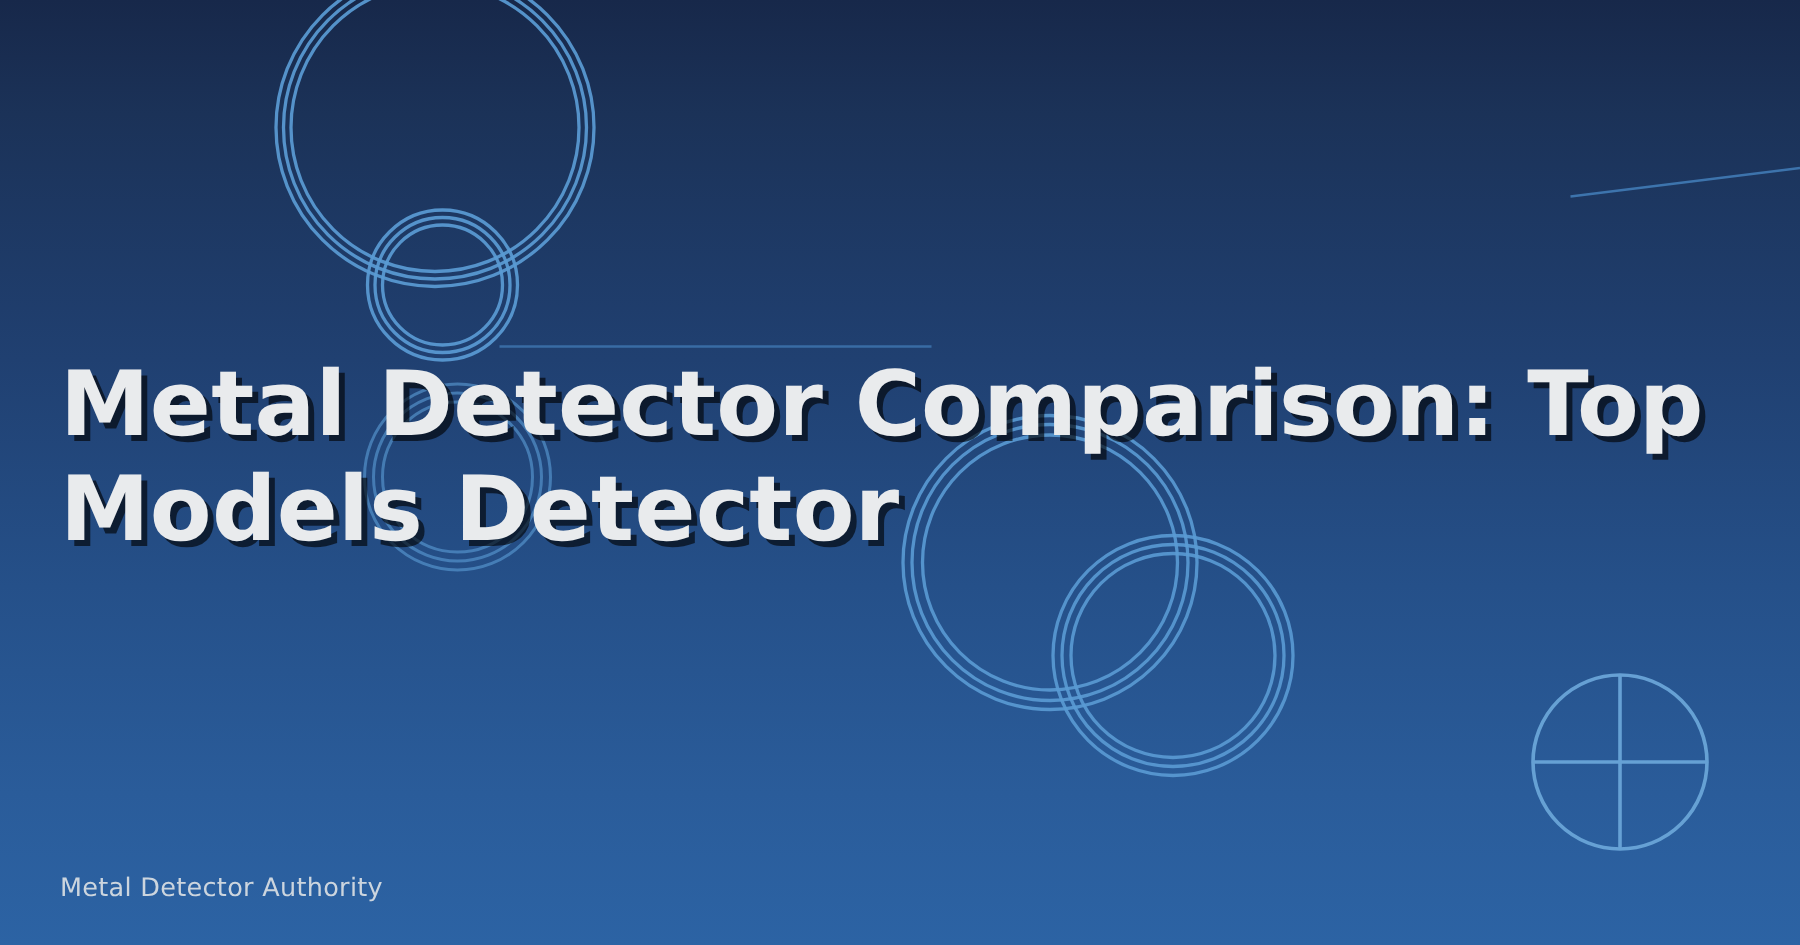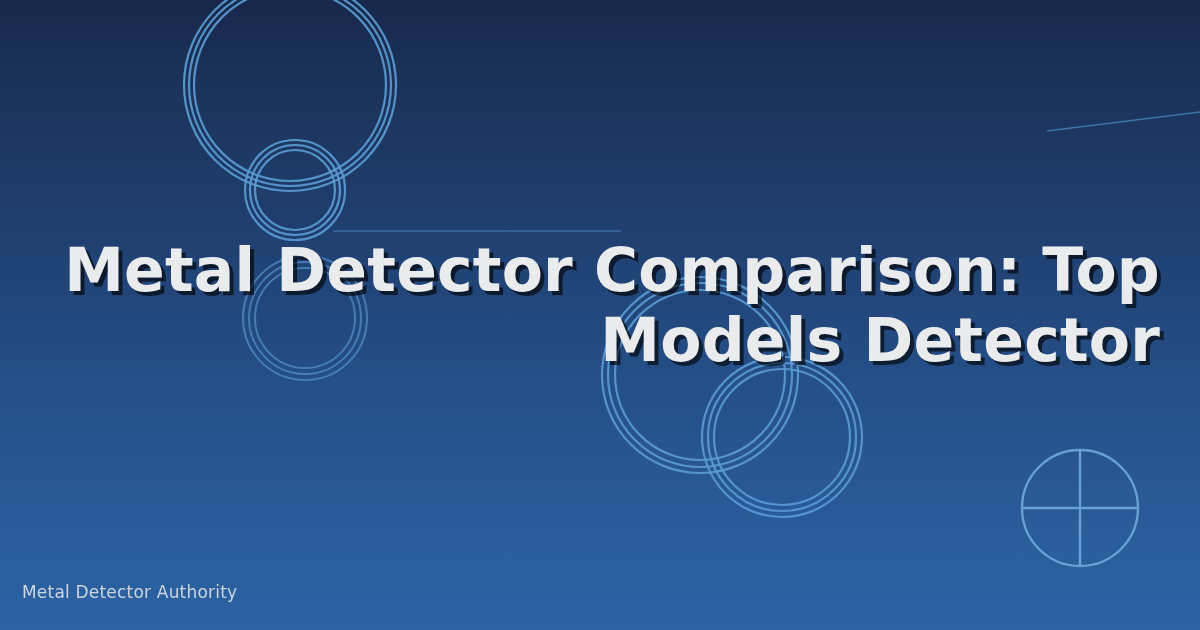--- a/index.html
+++ b/index.html
@@ -27,37 +27,37 @@
     inset: 0;
     width: 1200px;
     height: 630px;
     pointer-events: none;
   }
   .title-wrap {
     position: absolute;
     left: 0;
     right: 0;
     top: 236px;
-    text-align: right;
+    text-align: left;
     padding: 0 40px;
     box-sizing: border-box;
   }
   .title {
     margin: 0;
     font-size: 60px;
     line-height: 1.16;
     font-weight: bold;
     letter-spacing: 0.2px;
     color: #e9ebed;
     text-shadow: 4px 4px 0 rgba(0,0,0,0.62);
     font-family: "DejaVu Sans", "Liberation Sans", sans-serif;
   }
   .footer {
     position: absolute;
-    left: 22px;
+    left: 40px;
     bottom: 28px;
     font-size: 17px;
     font-weight: normal;
     color: #ccd5de;
     letter-spacing: 0.2px;
     font-family: "DejaVu Sans", "Liberation Sans", sans-serif;
   }
 </style>
 </head>
 <body>

